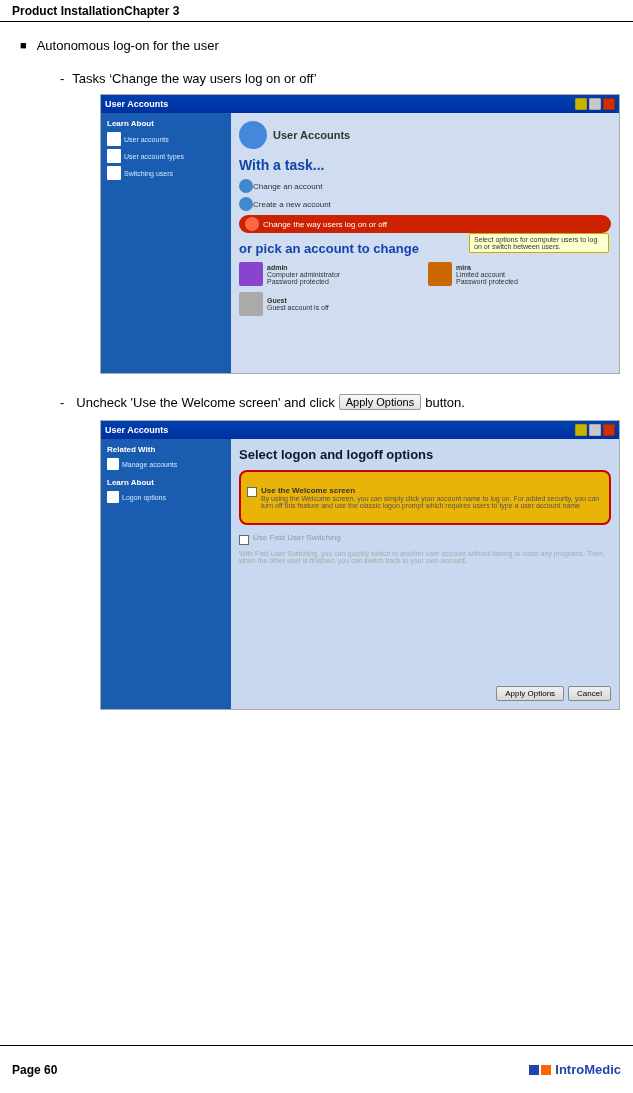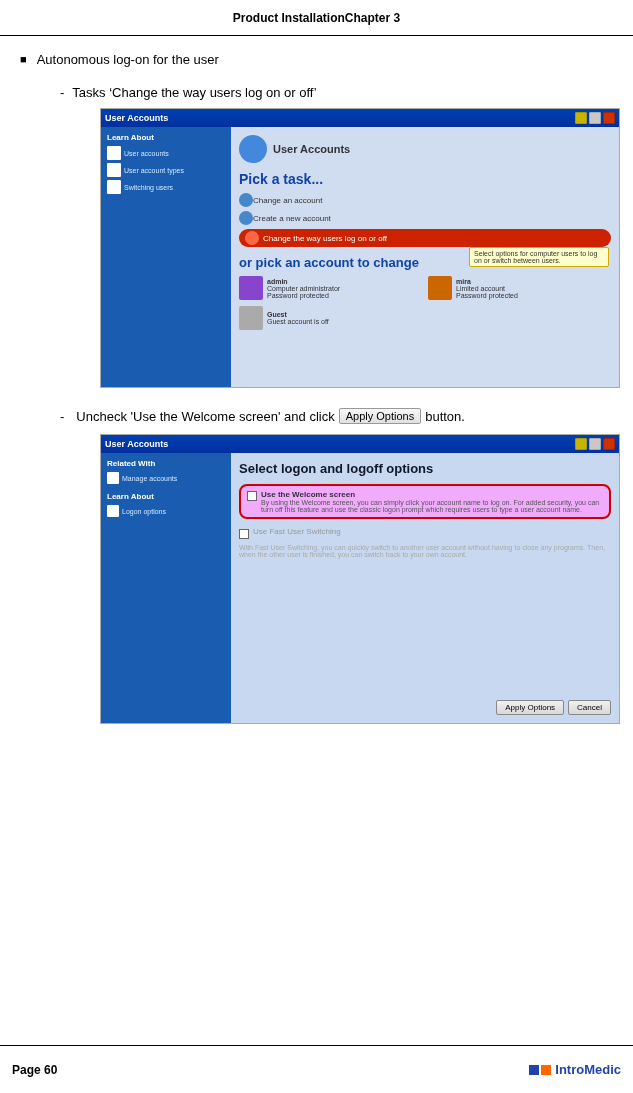--- a/index.html
+++ b/index.html
@@ -9,25 +9,25 @@
       font-family: Arial, sans-serif;
       font-size: 13px;
       background: #fff;
       position: relative;
       overflow: hidden;
     }
 
     
     .page-header {
       display: flex;
-      justify-content: center;
-      align-items: center;
-      padding: 4px 4px;
+      justify-content: flex-start;
+      align-items: center;
+      padding: 4px 12px;
       border-bottom: 1px solid #000;
-      height: 36px;
+      height: 22px;
     }
     .page-header-left {
       font-size: 12px;
       font-weight: bold;
     }
     .page-header-right {
       font-size: 12px;
       font-weight: bold;
     }
 
@@ -328,24 +328,24 @@
     .logon-title {
       font-size: 13px;
       font-weight: bold;
       color: #0f172a;
       margin-bottom: 8px;
     }
     .welcome-check-row {
       display: flex;
       align-items: flex-start;
       gap: 4px;
-      background: #f0abfc;
+      background: #eab308;
       border: 2px solid #cc0000;
       border-radius: 8px;
-      padding: 4px 6px;
+      padding: 14px 6px;
       margin-bottom: 6px;
     }
     .checkbox-box {
       width: 10px;
       height: 10px;
       border: 1px solid #666;
       background: #fff;
       display: inline-block;
       flex-shrink: 0;
       margin-top: 1px;
@@ -455,21 +455,21 @@
               <span class="sidebar-item-icon"></span>
               <span class="sidebar-item-text">Switching users</span>
             </div>
           </div>
 
           <div class="ss1-main">
             <div class="ss1-main-header">
               <span class="user-accounts-icon"></span>
               <span class="user-accounts-title">User Accounts</span>
             </div>
-            <div class="pick-task">Pick a task...</div>
+            <div class="pick-task">With a task...</div>
             <div class="task-item">
               <span class="task-icon"></span>
               <span class="task-text">Change an account</span>
             </div>
             <div class="task-item">
               <span class="task-icon"></span>
               <span class="task-text">Create a new account</span>
             </div>
             <div class="task-item task-highlighted">
               <span class="task-icon"></span>

